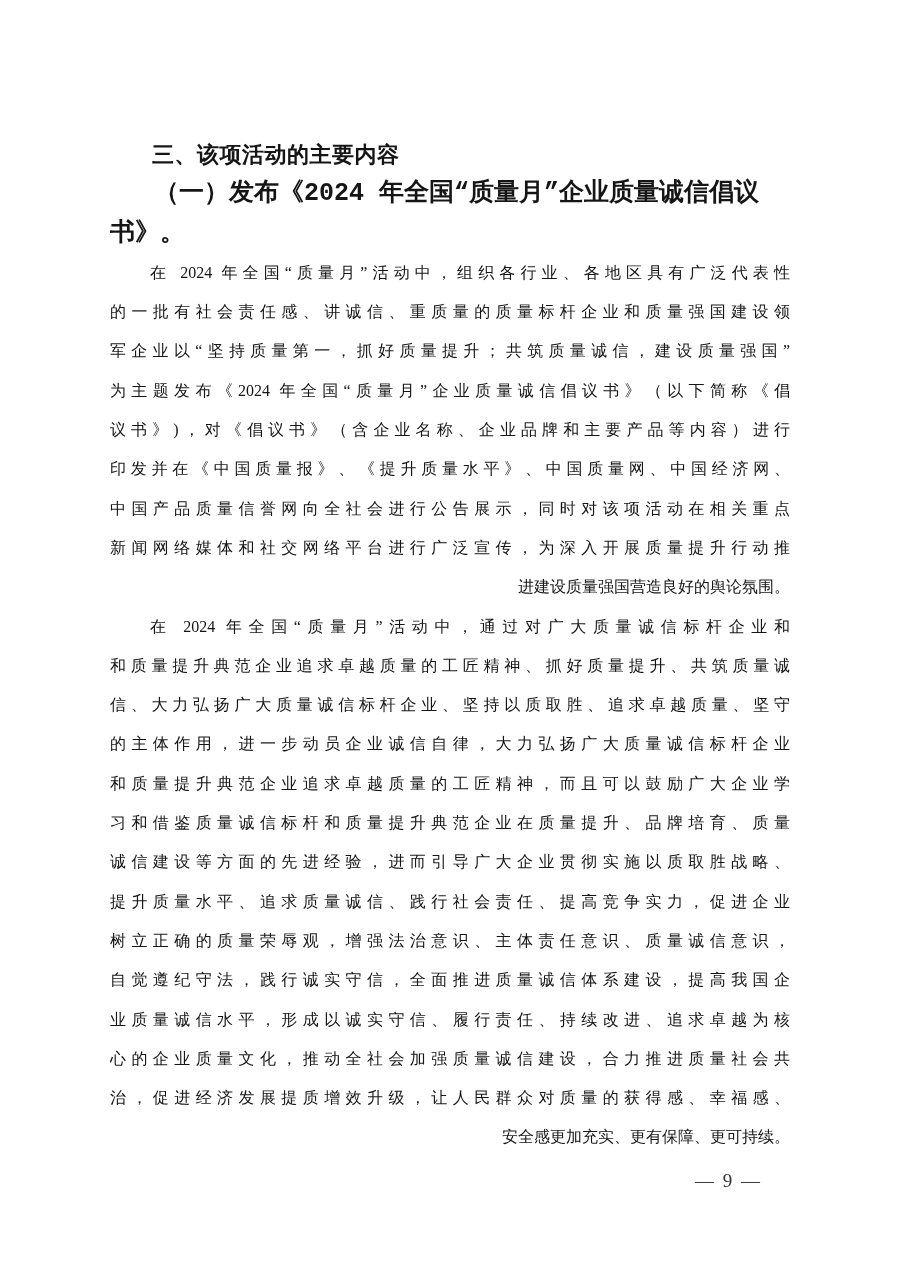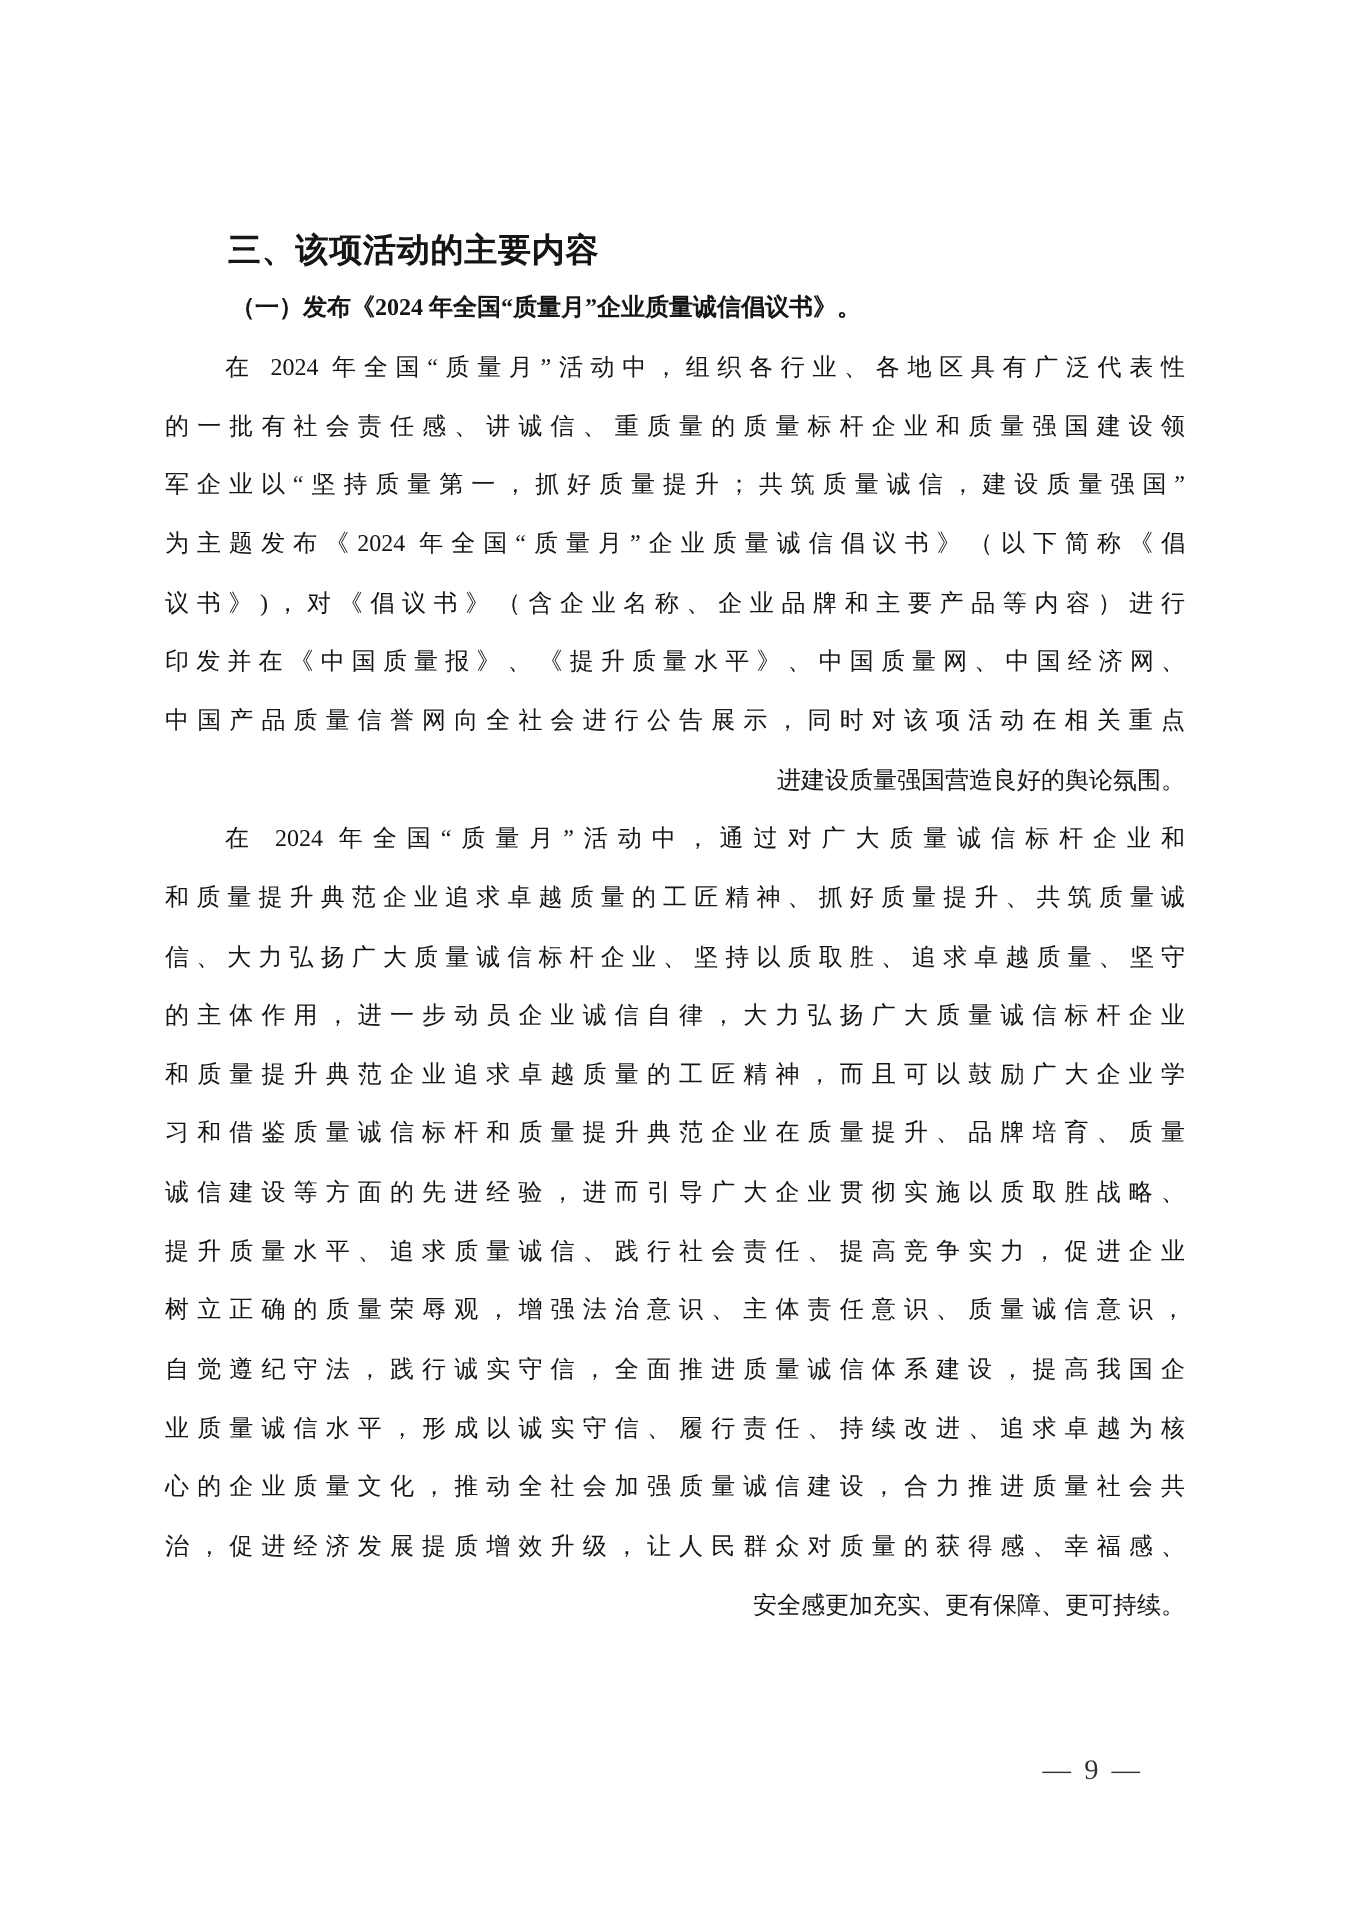--- a/index.html
+++ b/index.html
@@ -12,21 +12,21 @@
     width: 900px;
     height: 1273px;
     background: #ffffff;
     color: #151515;
     font-family: "Liberation Serif", "DejaVu Serif", serif;
     overflow: hidden;
   }
   .textblock {
     position: absolute;
     left: 110px;
-    top: 147px;
+    top: 135px;
     width: 680px;
   }
   .line {
     font-size: 16px;
     line-height: 39.3px;
     white-space: normal;
     text-align: justify;
     text-align-last: justify;
   }
   .line.indent {
@@ -40,24 +40,25 @@
     font-family: "Liberation Sans", "DejaVu Sans", sans-serif;
     font-weight: 700;
     font-size: 22px;
     text-align: left;
     text-align-last: auto;
     text-indent: 42px;
     letter-spacing: 0.5px;
   }
   .line.h2 {
     font-weight: 700;
-    font-size: 16px;
+    font-size: 25px;
     text-align: left;
     text-align-last: auto;
     text-indent: 44px;
+    font-family: Liberation Mono, monospace;
   }
   .footer {
     position: absolute;
     left: 680px;
     top: 1168px;
     width: 96px;
     text-align: center;
     font-size: 19px;
     line-height: 26px;
     letter-spacing: 1px;
@@ -72,20 +73,21 @@
   <div class="textblock">
     <div class="line h1">三、该项活动的主要内容</div>
     <div class="line h2">（一）发布《2024 年全国“质量月”企业质量诚信倡议书》。</div>
     <div class="line indent">在 2024 年全国“质量月”活动中，组织各行业、各地区具有广泛代表性</div>
     <div class="line">的一批有社会责任感、讲诚信、重质量的质量标杆企业和质量强国建设领</div>
     <div class="line">军企业以“坚持质量第一，抓好质量提升；共筑质量诚信，建设质量强国”</div>
     <div class="line">为主题发布《2024 年全国“质量月”企业质量诚信倡议书》（以下简称《倡</div>
     <div class="line">议书》)，对《倡议书》（含企业名称、企业品牌和主要产品等内容）进行</div>
     <div class="line">印发并在《中国质量报》、《提升质量水平》、中国质量网、中国经济网、</div>
     <div class="line">中国产品质量信誉网向全社会进行公告展示，同时对该项活动在相关重点</div>
+    <div class="line">新闻网络媒体和社交网络平台进行广泛宣传，为深入开展质量提升行动推</div>
     <div class="line plain">进建设质量强国营造良好的舆论氛围。</div>
     <div class="line indent">在 2024 年全国“质量月”活动中，通过对广大质量诚信标杆企业和</div>
     <div class="line">和质量提升典范企业追求卓越质量的工匠精神、抓好质量提升、共筑质量诚</div>
     <div class="line">信、大力弘扬广大质量诚信标杆企业、坚持以质取胜、追求卓越质量、坚守</div>
     <div class="line">的主体作用，进一步动员企业诚信自律，大力弘扬广大质量诚信标杆企业</div>
     <div class="line">和质量提升典范企业追求卓越质量的工匠精神，而且可以鼓励广大企业学</div>
     <div class="line">习和借鉴质量诚信标杆和质量提升典范企业在质量提升、品牌培育、质量</div>
     <div class="line">诚信建设等方面的先进经验，进而引导广大企业贯彻实施以质取胜战略、</div>
     <div class="line">提升质量水平、追求质量诚信、践行社会责任、提高竞争实力，促进企业</div>
     <div class="line">树立正确的质量荣辱观，增强法治意识、主体责任意识、质量诚信意识，</div>

